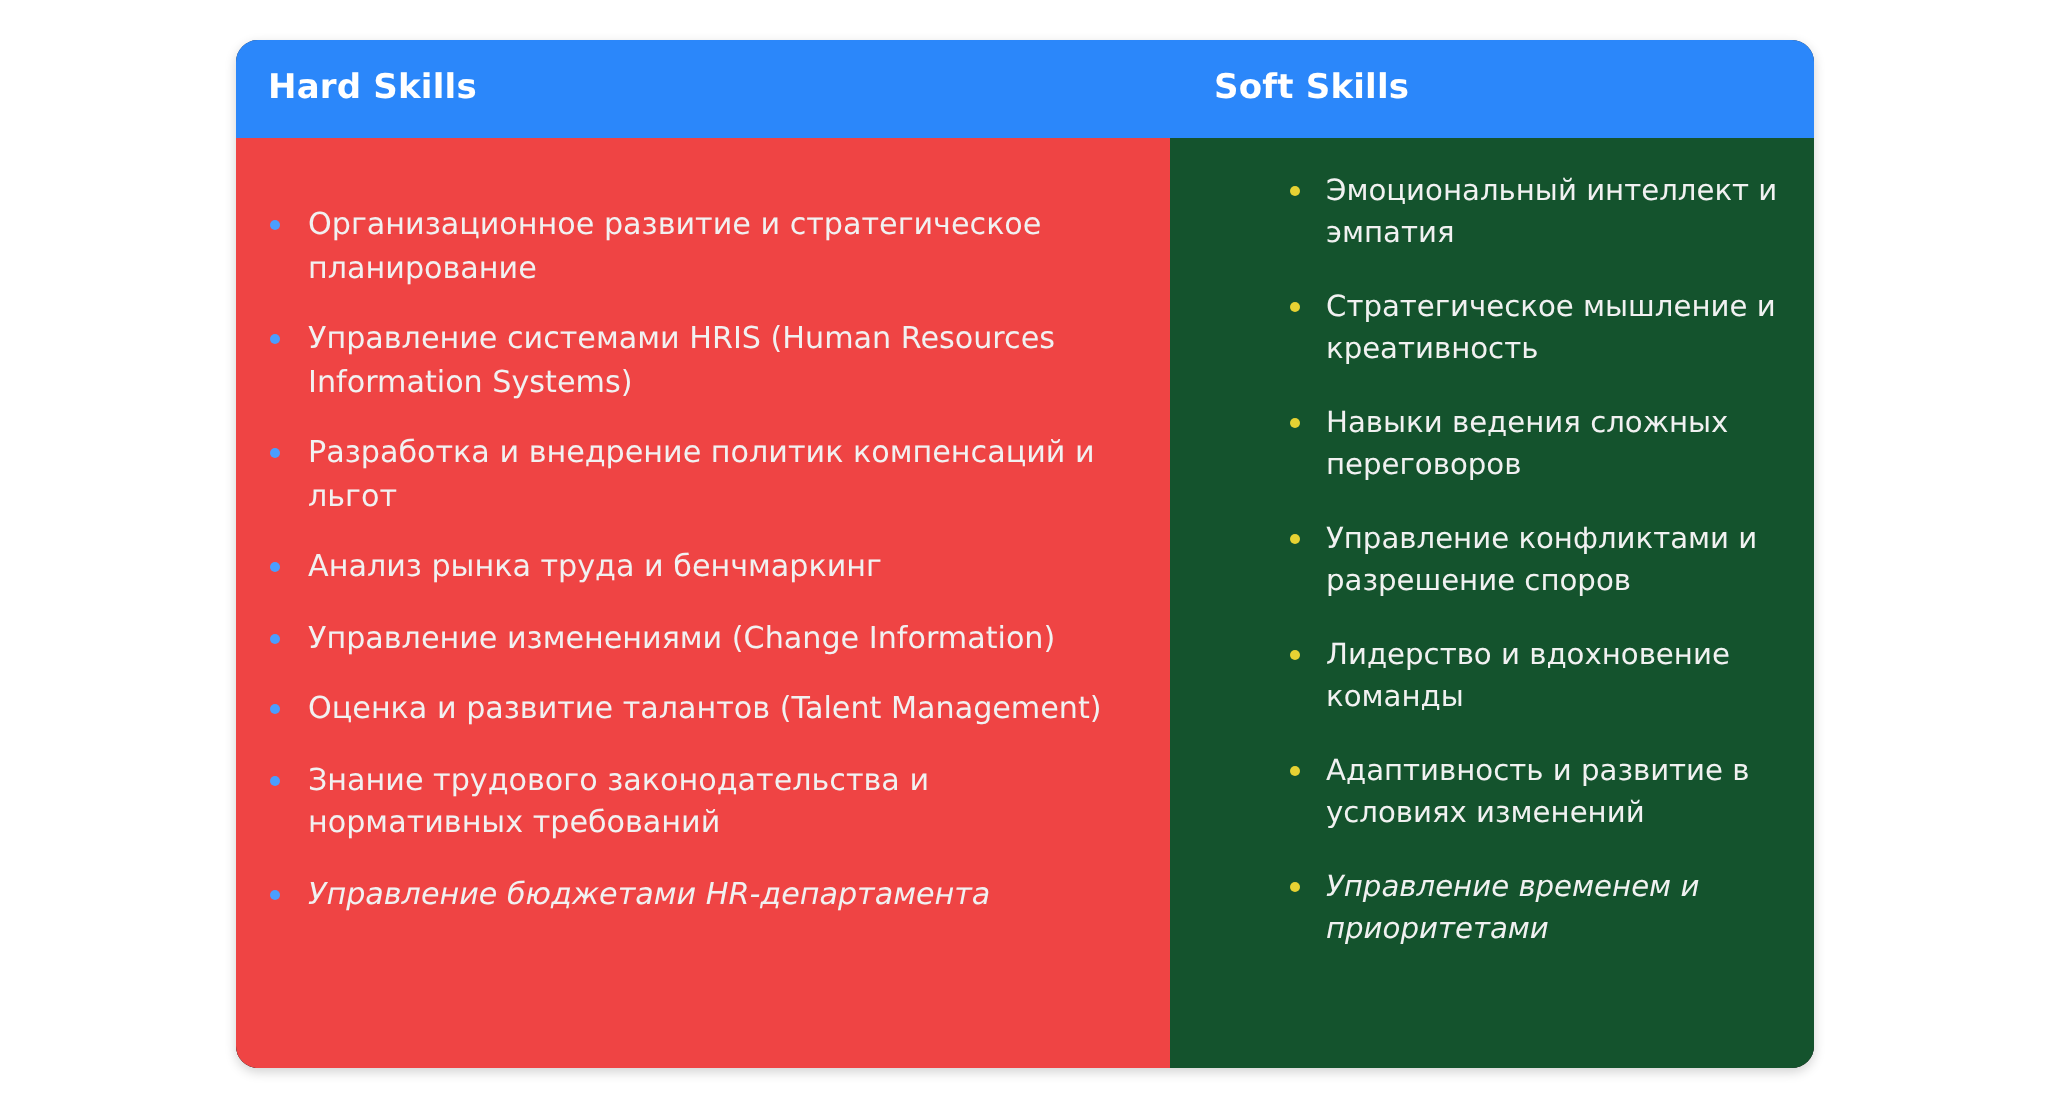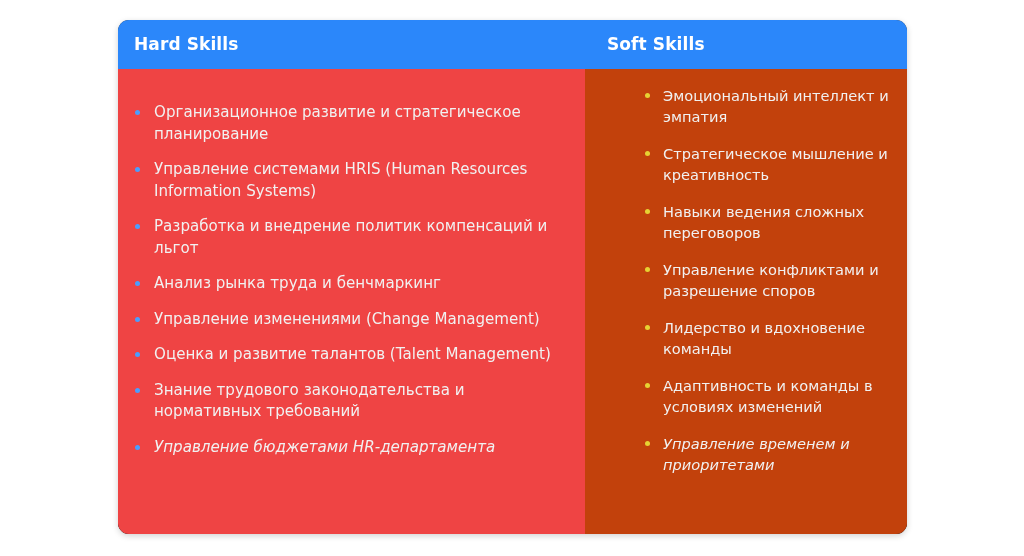--- a/index.html
+++ b/index.html
@@ -70,21 +70,21 @@
     box-sizing: border-box;
     overflow: hidden;
   }
   .col.left {
     width: 467px;
     background: #ef4444;
     padding: 33px 14px 10px 15px;
   }
   .col.right {
     flex: 1;
-    background: #c2410c;
+    background: #14532d;
     padding: 16px 18px 10px 58px;
   }
 
   ul.skill-list {
     list-style: none;
     margin: 0;
     padding: 0;
   }
   ul.skill-list li {
     position: relative;
@@ -149,21 +149,21 @@
             <li>
               <span class="bullet"></span>
               <span class="txt">Разработка и внедрение политик компенсаций и льгот</span>
             </li>
             <li>
               <span class="bullet"></span>
               <span class="txt">Анализ рынка труда и бенчмаркинг</span>
             </li>
             <li>
               <span class="bullet"></span>
-              <span class="txt">Управление изменениями (Change Management)</span>
+              <span class="txt">Управление изменениями (Change Information)</span>
             </li>
             <li>
               <span class="bullet"></span>
               <span class="txt">Оценка и развитие талантов (Talent Management)</span>
             </li>
             <li>
               <span class="bullet"></span>
               <span class="txt">Знание трудового законодательства и нормативных требований</span>
             </li>
             <li>
@@ -190,21 +190,21 @@
             <li>
               <span class="bullet"></span>
               <span class="txt">Управление конфликтами и разрешение споров</span>
             </li>
             <li>
               <span class="bullet"></span>
               <span class="txt">Лидерство и вдохновение команды</span>
             </li>
             <li>
               <span class="bullet"></span>
-              <span class="txt">Адаптивность и команды в условиях изменений</span>
+              <span class="txt">Адаптивность и развитие в условиях изменений</span>
             </li>
             <li>
               <span class="bullet"></span>
               <span class="txt">Управление временем и приоритетами</span>
             </li>
           </ul>
       </div>
 
     </div>
   </div>

